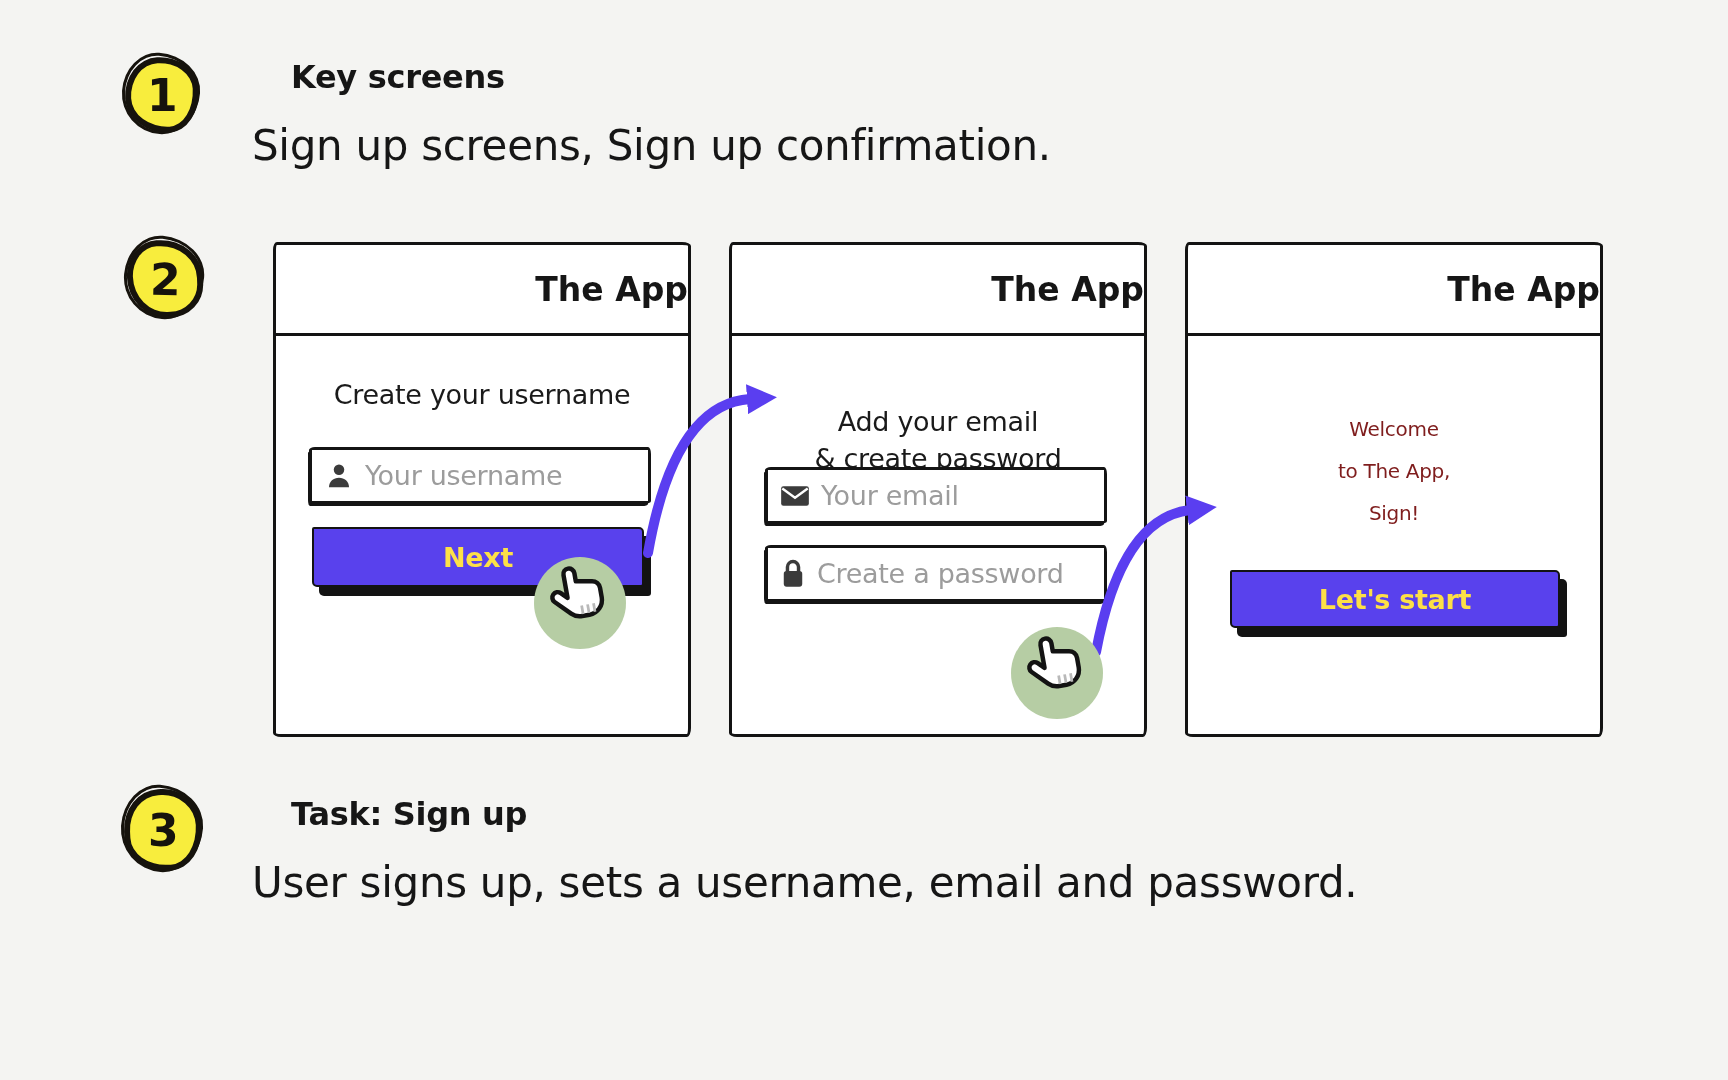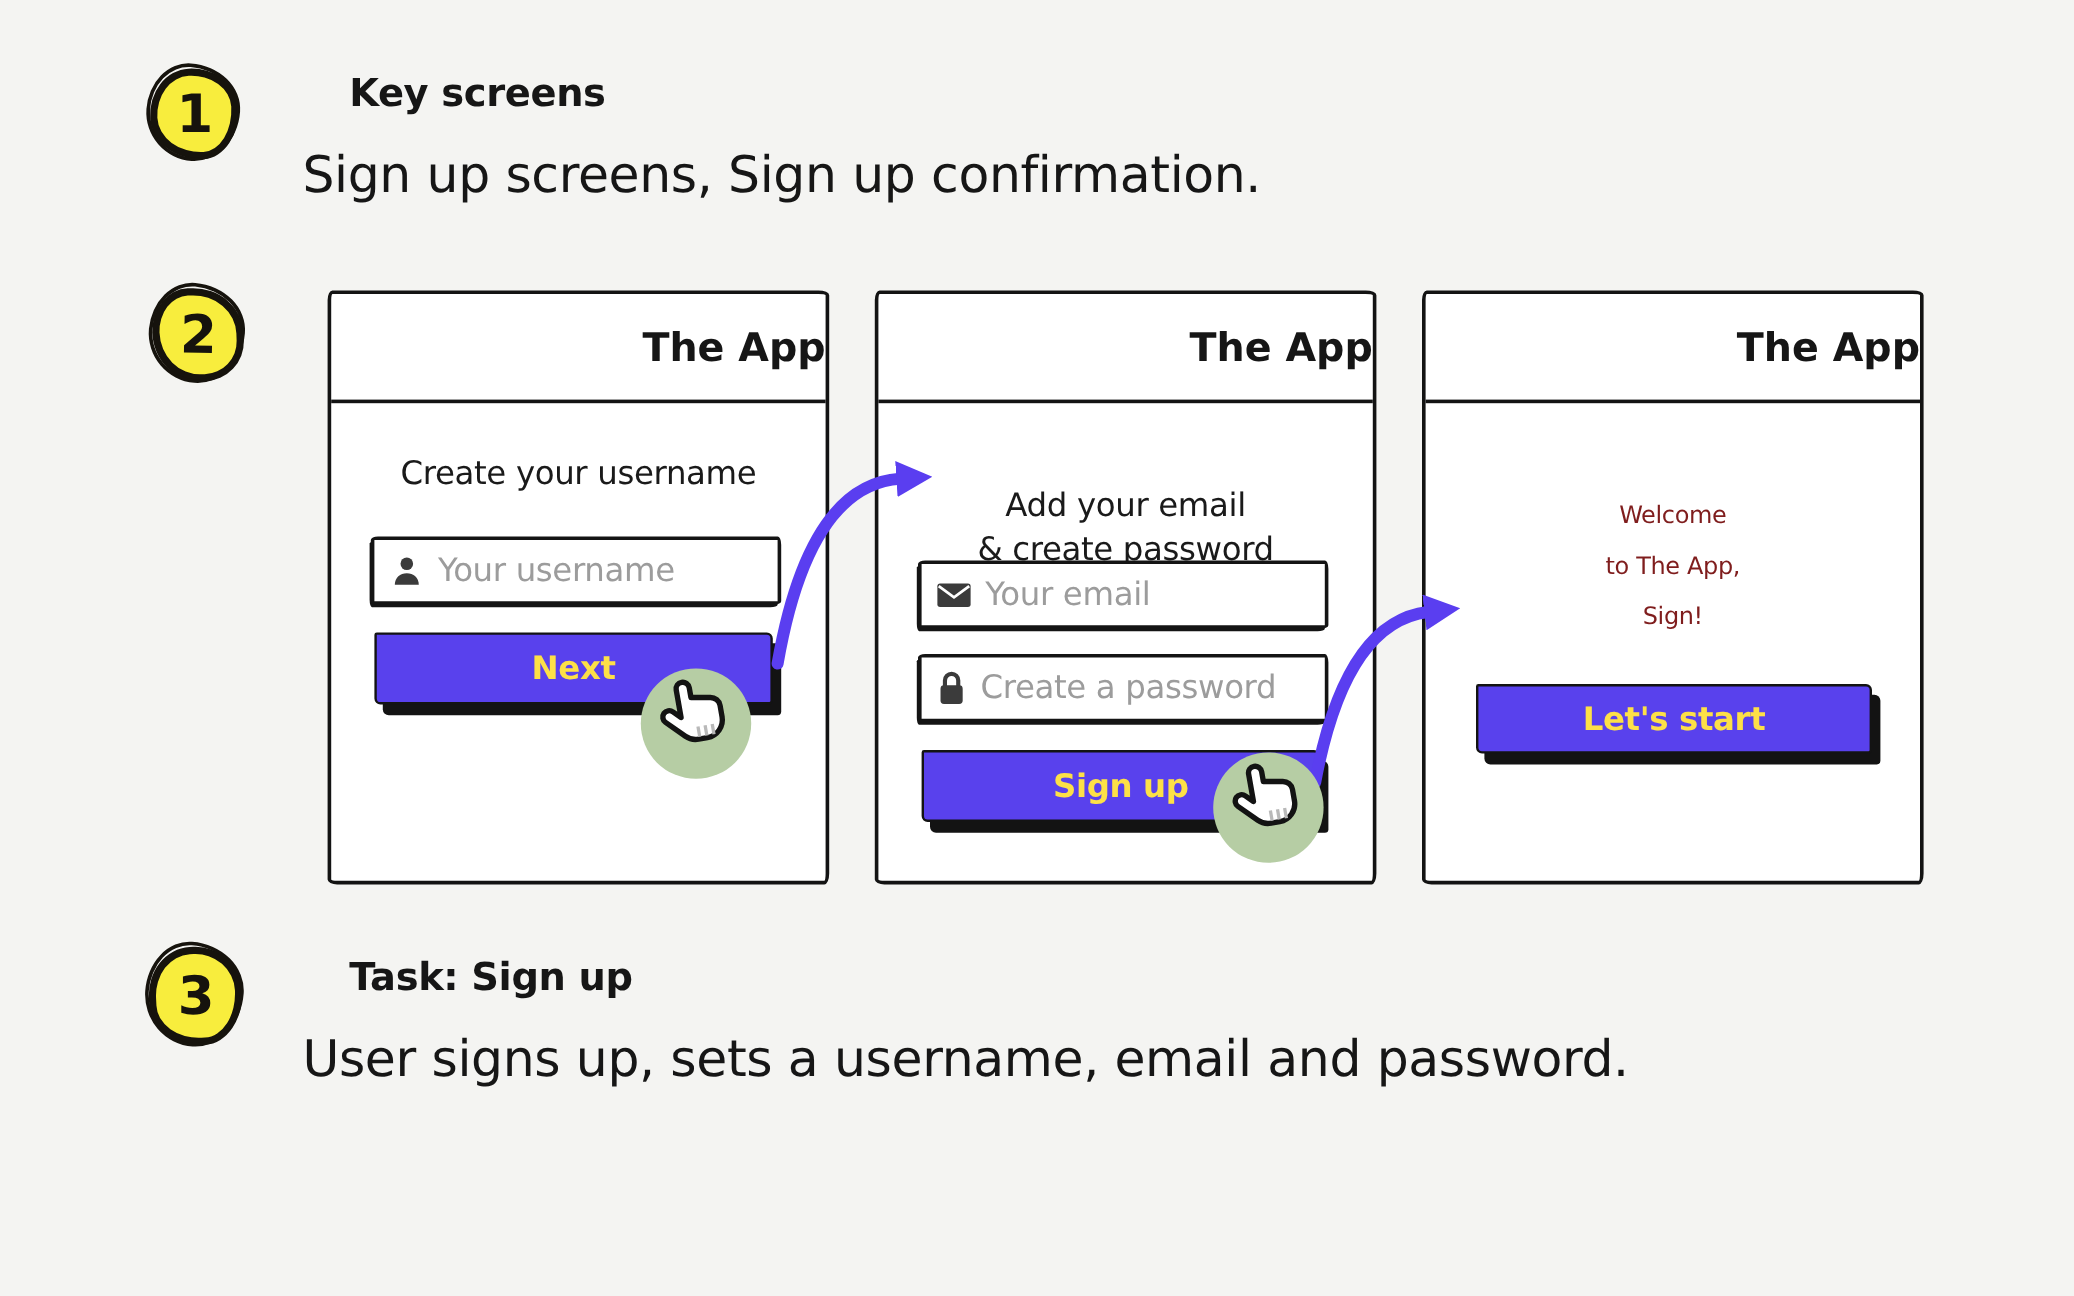--- a/index.html
+++ b/index.html
@@ -134,21 +134,20 @@
       </div>
       <div class="field" id="f-password">
         <span class="field-icon">
           <svg width="26" height="30" viewBox="0 0 22 26">
             <path d="M6.2 11V7a4.8 4.8 0 0 1 9.6 0v4" fill="none" stroke="var(--icon)" stroke-width="3"></path>
             <rect x="3" y="10.5" width="16" height="13.5" rx="2.5" fill="var(--icon)"></rect>
           </svg>
         </span>
         <span class="ph">Create a password</span>
       </div>
-      <div class="wf-button" id="btn-signup">Sign up</div>
     </div>
   </div>
 
   <div class="phone" id="phone3">
     <div class="phone-header">
       <span>The App</span>
     </div>
     <div class="phone-body">
       <div class="welcome">
         <span>Welcome</span>

